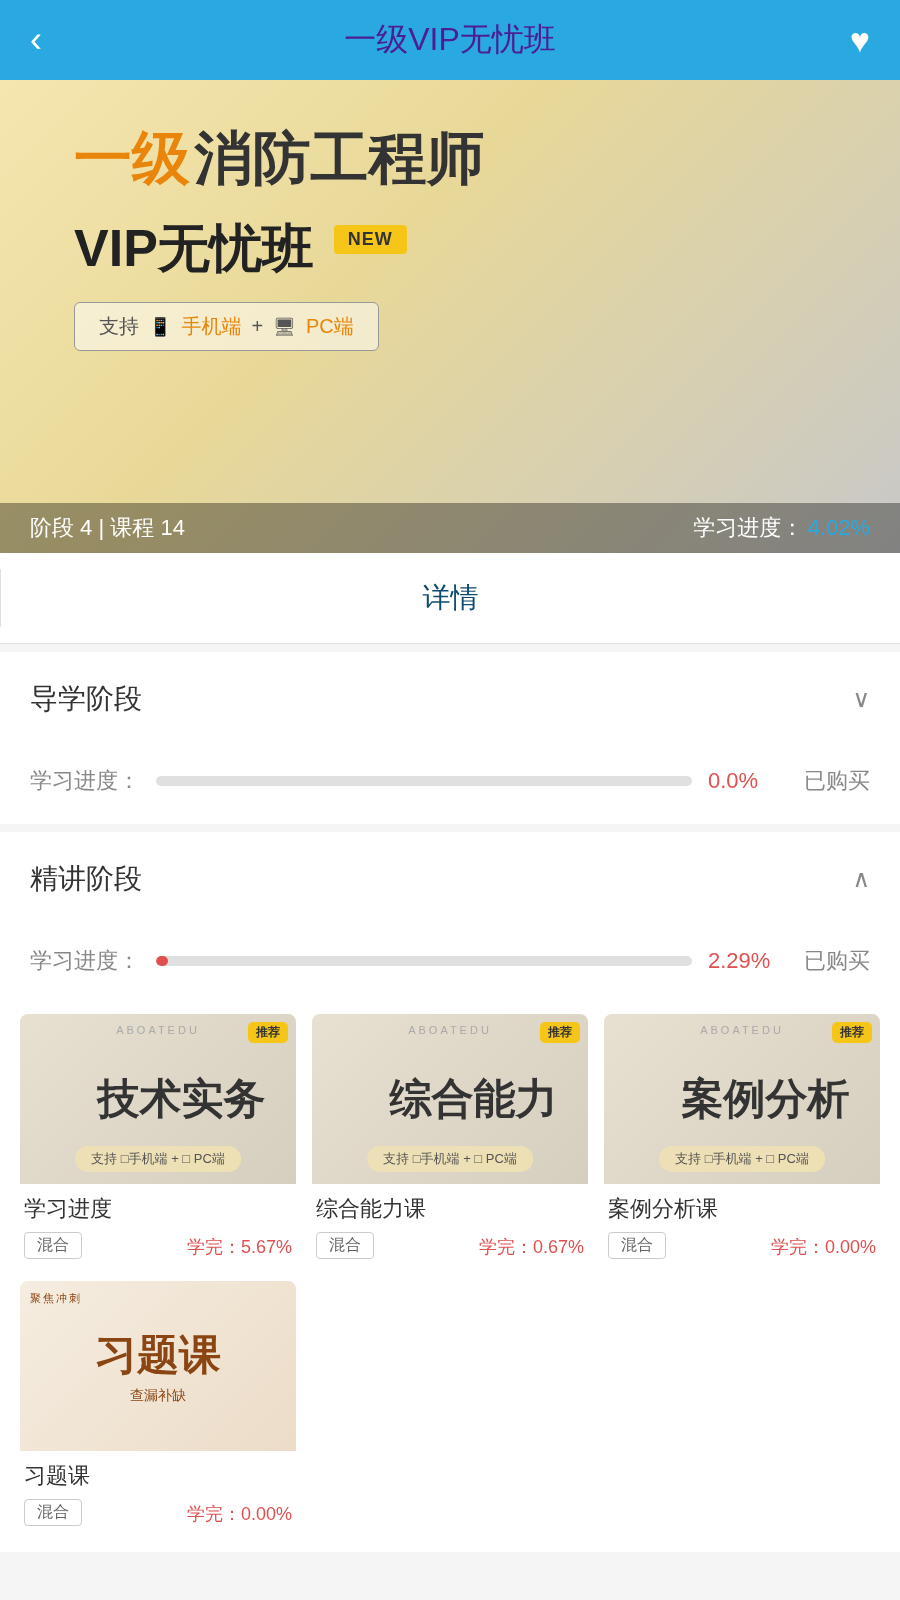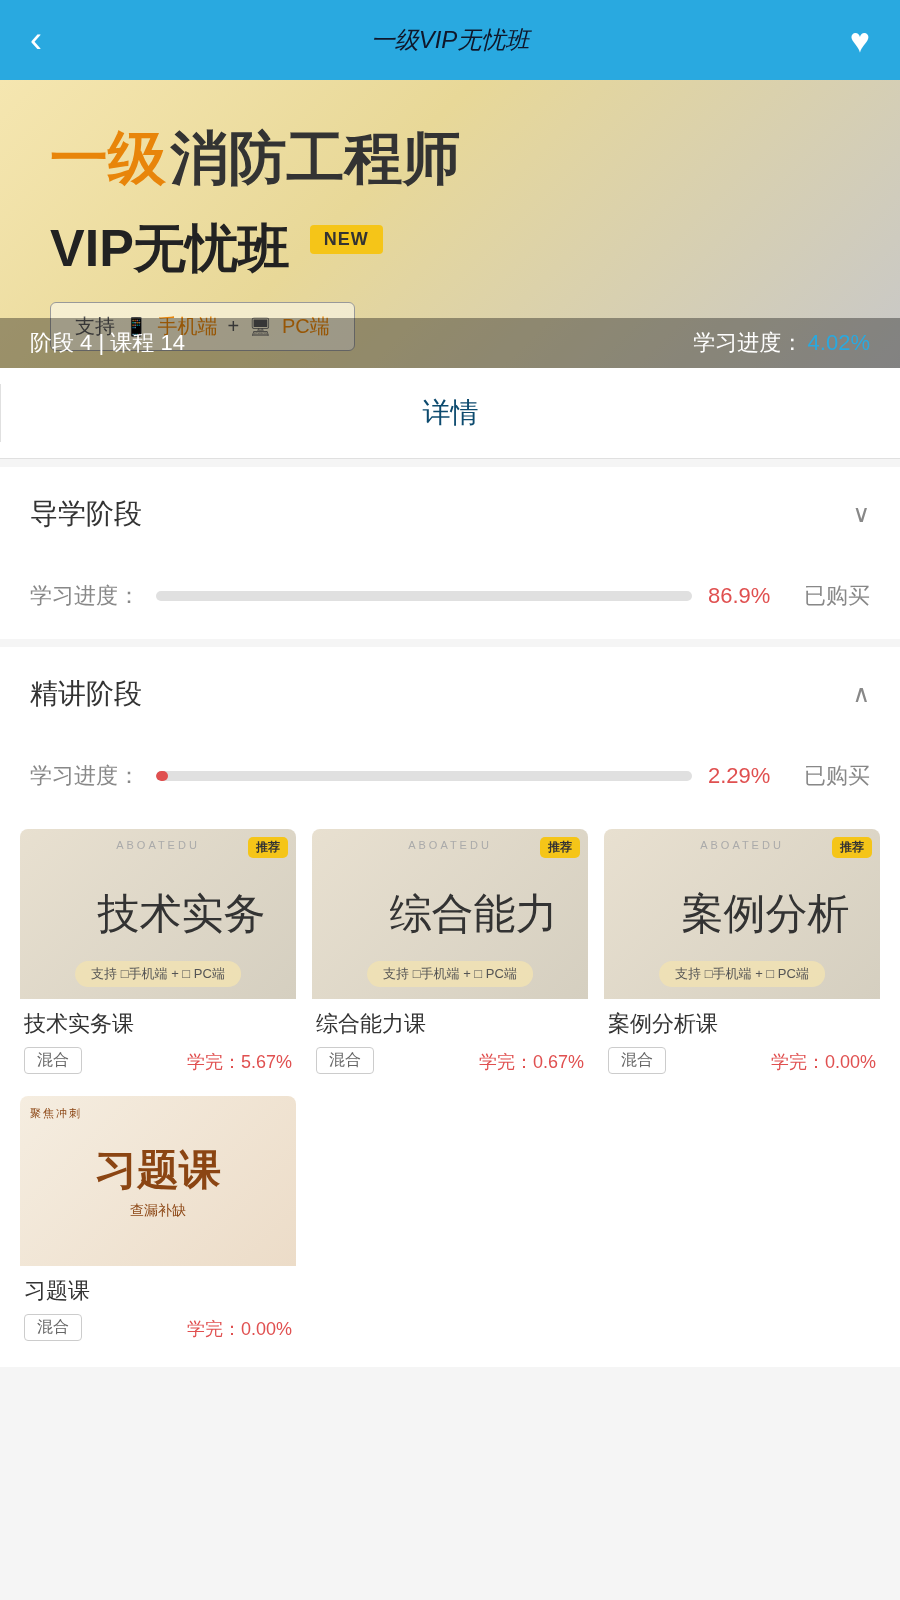--- a/index.html
+++ b/index.html
@@ -10,30 +10,31 @@
     .header {
       background: #29a9e0;
       height: 80px;
       display: flex;
       align-items: center;
       justify-content: space-between;
       padding: 0 30px;
       position: relative;
     }
     .header-back { color: white; font-size: 36px; cursor: pointer; }
-    .header-title { color: #0f172a; font-size: 24px; font-weight: 500; position: absolute; left: 50%; transform: translateX(-50%); font-style: italic; }
+    .header-title { color: #4c1d95; font-size: 32px; font-weight: 500; position: absolute; left: 50%; transform: translateX(-50%); }
     .header-heart { color: white; font-size: 34px; cursor: pointer; }
 
     
     .banner {
       width: 100%;
-      height: 288px;
+      height: 473px;
       background: linear-gradient(135deg, #f5e6b0 0%, #e8d898 40%, #c8c8c8 100%);
       position: relative;
       overflow: hidden;
+      padding-left: 24px;
     }
     .banner-content {
       padding: 40px 50px;
     }
     .banner-level {
       font-size: 58px;
       font-weight: 900;
       color: #e8850a;
       display: inline;
     }
@@ -211,21 +212,21 @@
       position: absolute;
       top: 10px;
       left: 50%;
       transform: translateX(-50%);
       font-size: 11px;
       letter-spacing: 3px;
       color: #aaa;
     }
     .thumb-main-text {
       font-size: 42px;
-      font-weight: 400;
+      font-weight: 700;
       color: #333;
       text-align: center;
       margin-left: 47px;
     }
     .thumb-badge {
       position: absolute;
       top: 8px;
       right: 8px;
       background: #f5c518;
       color: #333;
@@ -332,21 +333,21 @@
 
 <div class="section-header">
   <span class="section-title">导学阶段</span>
   <span class="section-arrow">∨</span>
 </div>
 <div class="progress-section">
   <span class="progress-label">学习进度：</span>
   <div class="progress-bar-container">
     <div class="progress-bar-fill" style="width:0%; background:#e05050;"></div>
   </div>
-  <span class="progress-value">86.9%</span>
+  <span class="progress-value">0.0%</span>
   <span class="progress-status">已购买</span>
 </div>
 
 <div class="section-header">
   <span class="section-title">精讲阶段</span>
   <span class="section-arrow">∧</span>
 </div>
 <div class="progress-section">
   <span class="progress-label">学习进度：</span>
   <div class="progress-bar-container">
@@ -363,21 +364,21 @@
       <div class="card-thumb-inner">
         <div style="text-align:center;">
           <div class="thumb-watermark">ABOATEDU</div>
           <div class="thumb-main-text">技术实务</div>
           <div class="thumb-support-bar">支持 □手机端 + □ PC端</div>
         </div>
         <div class="thumb-badge">推荐</div>
       </div>
     </div>
     <div class="card-info">
-      <div class="card-name">技术实务课</div>
+      <div class="card-name">学习进度</div>
       <div class="card-meta">
         <span class="card-tag">混合</span>
         <span class="card-progress">
           <span>学完：</span><span>5.67%</span>
         </span>
       </div>
     </div>
   </div>
 
   <div class="course-card">

